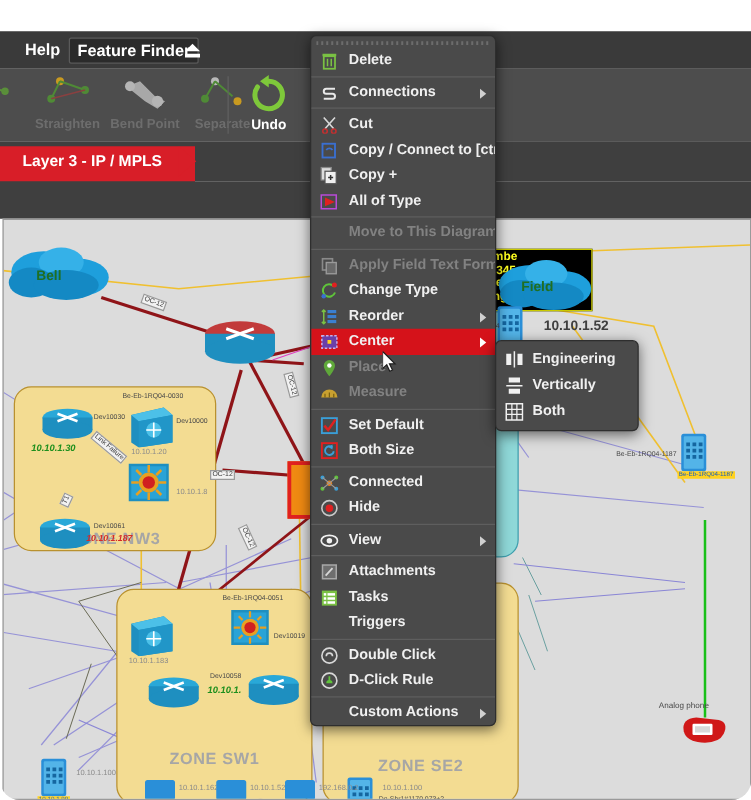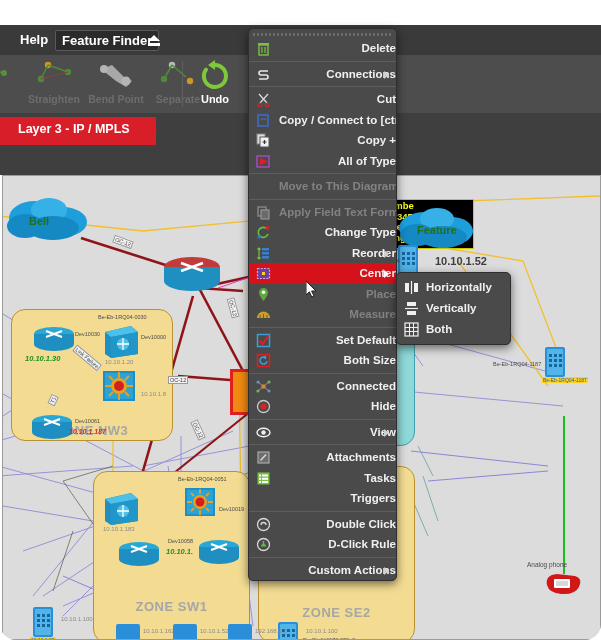--- a/index.html
+++ b/index.html
@@ -68,21 +68,21 @@
         padding:1px 2px;overflow:hidden;white-space:nowrap;}
 
   .selbox{position:absolute;background:#f08a12;border:3px solid #e02020;}
 
   .linklbl{position:absolute;background:#f2f2f2;border:1px solid #9a9a9a;color:#3a3a3a;
            font-size:5.5px;padding:0 1px;white-space:nowrap;}
 
   
   .ctxmenu{position:absolute;left:248px;top:28px;width:147px;
            background:#4a4a4a;border:1px solid #2e2e2e;border-radius:5px;
-           box-shadow:0 3px 10px rgba(0,0,0,.55);overflow:hidden;text-align:right;}
+           box-shadow:0 3px 10px rgba(0,0,0,.55);overflow:hidden;}
   .ctx-handle{height:7px;margin:2px 4px 0 4px;
        background:repeating-linear-gradient(90deg,#6c6c6c 0 2px,transparent 2px 4px);
        background-position:0 2px;background-size:4px 3px;background-repeat:repeat-x;}
   .ctx-item{position:relative;height:20.5px;line-height:20.5px;padding-left:30px;
             color:#f0f0f0;font-size:11.5px;font-weight:bold;white-space:nowrap;}
   .ctx-item.dim{color:#828282;}
   .ctx-item.sel{background:#d5121a;}
   .ctx-item .ci{position:absolute;left:7px;top:3px;width:15px;height:15px;}
   .ctx-item .arrow{position:absolute;right:7px;top:7px;width:0;height:0;
             border-top:4px solid transparent;border-bottom:4px solid transparent;
@@ -291,21 +291,21 @@
     </div>
 
     <div class="cloud" style="left:392px;top:30px">
       <svg width="86" height="50" viewBox="0 0 86 50">
         <ellipse cx="30" cy="22" rx="26" ry="16" fill="#1e9fdc"></ellipse>
         <ellipse cx="56" cy="25" rx="22" ry="14" fill="#1e9fdc"></ellipse>
         <ellipse cx="42" cy="13" rx="17" ry="11" fill="#35b1e8"></ellipse>
         <ellipse cx="22" cy="29" rx="17" ry="11" fill="#1489c4"></ellipse>
         <ellipse cx="48" cy="31" rx="24" ry="11" fill="#1489c4"></ellipse>
       </svg>
-      <div style="position:absolute;left:22px;top:18px;color:#1f6f22;font-size:11px;font-weight:bold">Feature</div>
+      <div style="position:absolute;left:22px;top:18px;color:#1f6f22;font-size:11px;font-weight:bold">Field</div>
     </div>
 
     <div class="router" style="left:160px;top:80px;width:58px;height:38px">
       <svg width="58" height="38" viewBox="0 0 58 38">
         <ellipse cx="29" cy="11" rx="28" ry="10" fill="#c23b3b"></ellipse>
         <rect x="1" y="11" width="56" height="14" fill="#1e8fc0"></rect>
         <ellipse cx="29" cy="25" rx="28" ry="10" fill="#1e8fc0"></ellipse>
         <path d="M18 7 L40 15 M40 7 L18 15" stroke="#fff" stroke-width="2.5"></path>
         <path d="M29 4 L29 18" stroke="#fff" stroke-width="0"></path>
       </svg>
@@ -765,21 +765,21 @@
     </div>
   </div>
 
   <div class="submenu">
     <div class="ctx-item">
       <span class="ci"><svg width="15" height="15" viewBox="0 0 15 15">
             <rect x="1" y="3" width="4" height="9" fill="#f0f0f0"></rect>
             <rect x="10" y="3" width="4" height="9" fill="#f0f0f0"></rect>
             <path d="M7.5 1 L7.5 14" stroke="#f0f0f0" stroke-width="1.2"></path>
           </svg></span>
-      <span>Horizontally</span>
+      <span>Engineering</span>
     </div>
     <div class="ctx-item">
       <span class="ci"><svg width="15" height="15" viewBox="0 0 15 15">
             <rect x="3" y="1" width="9" height="4" fill="#f0f0f0"></rect>
             <rect x="3" y="10" width="9" height="4" fill="#f0f0f0"></rect>
             <path d="M1 7.5 L14 7.5" stroke="#f0f0f0" stroke-width="1.2"></path>
           </svg></span>
       <span>Vertically</span>
     </div>
     <div class="ctx-item">

